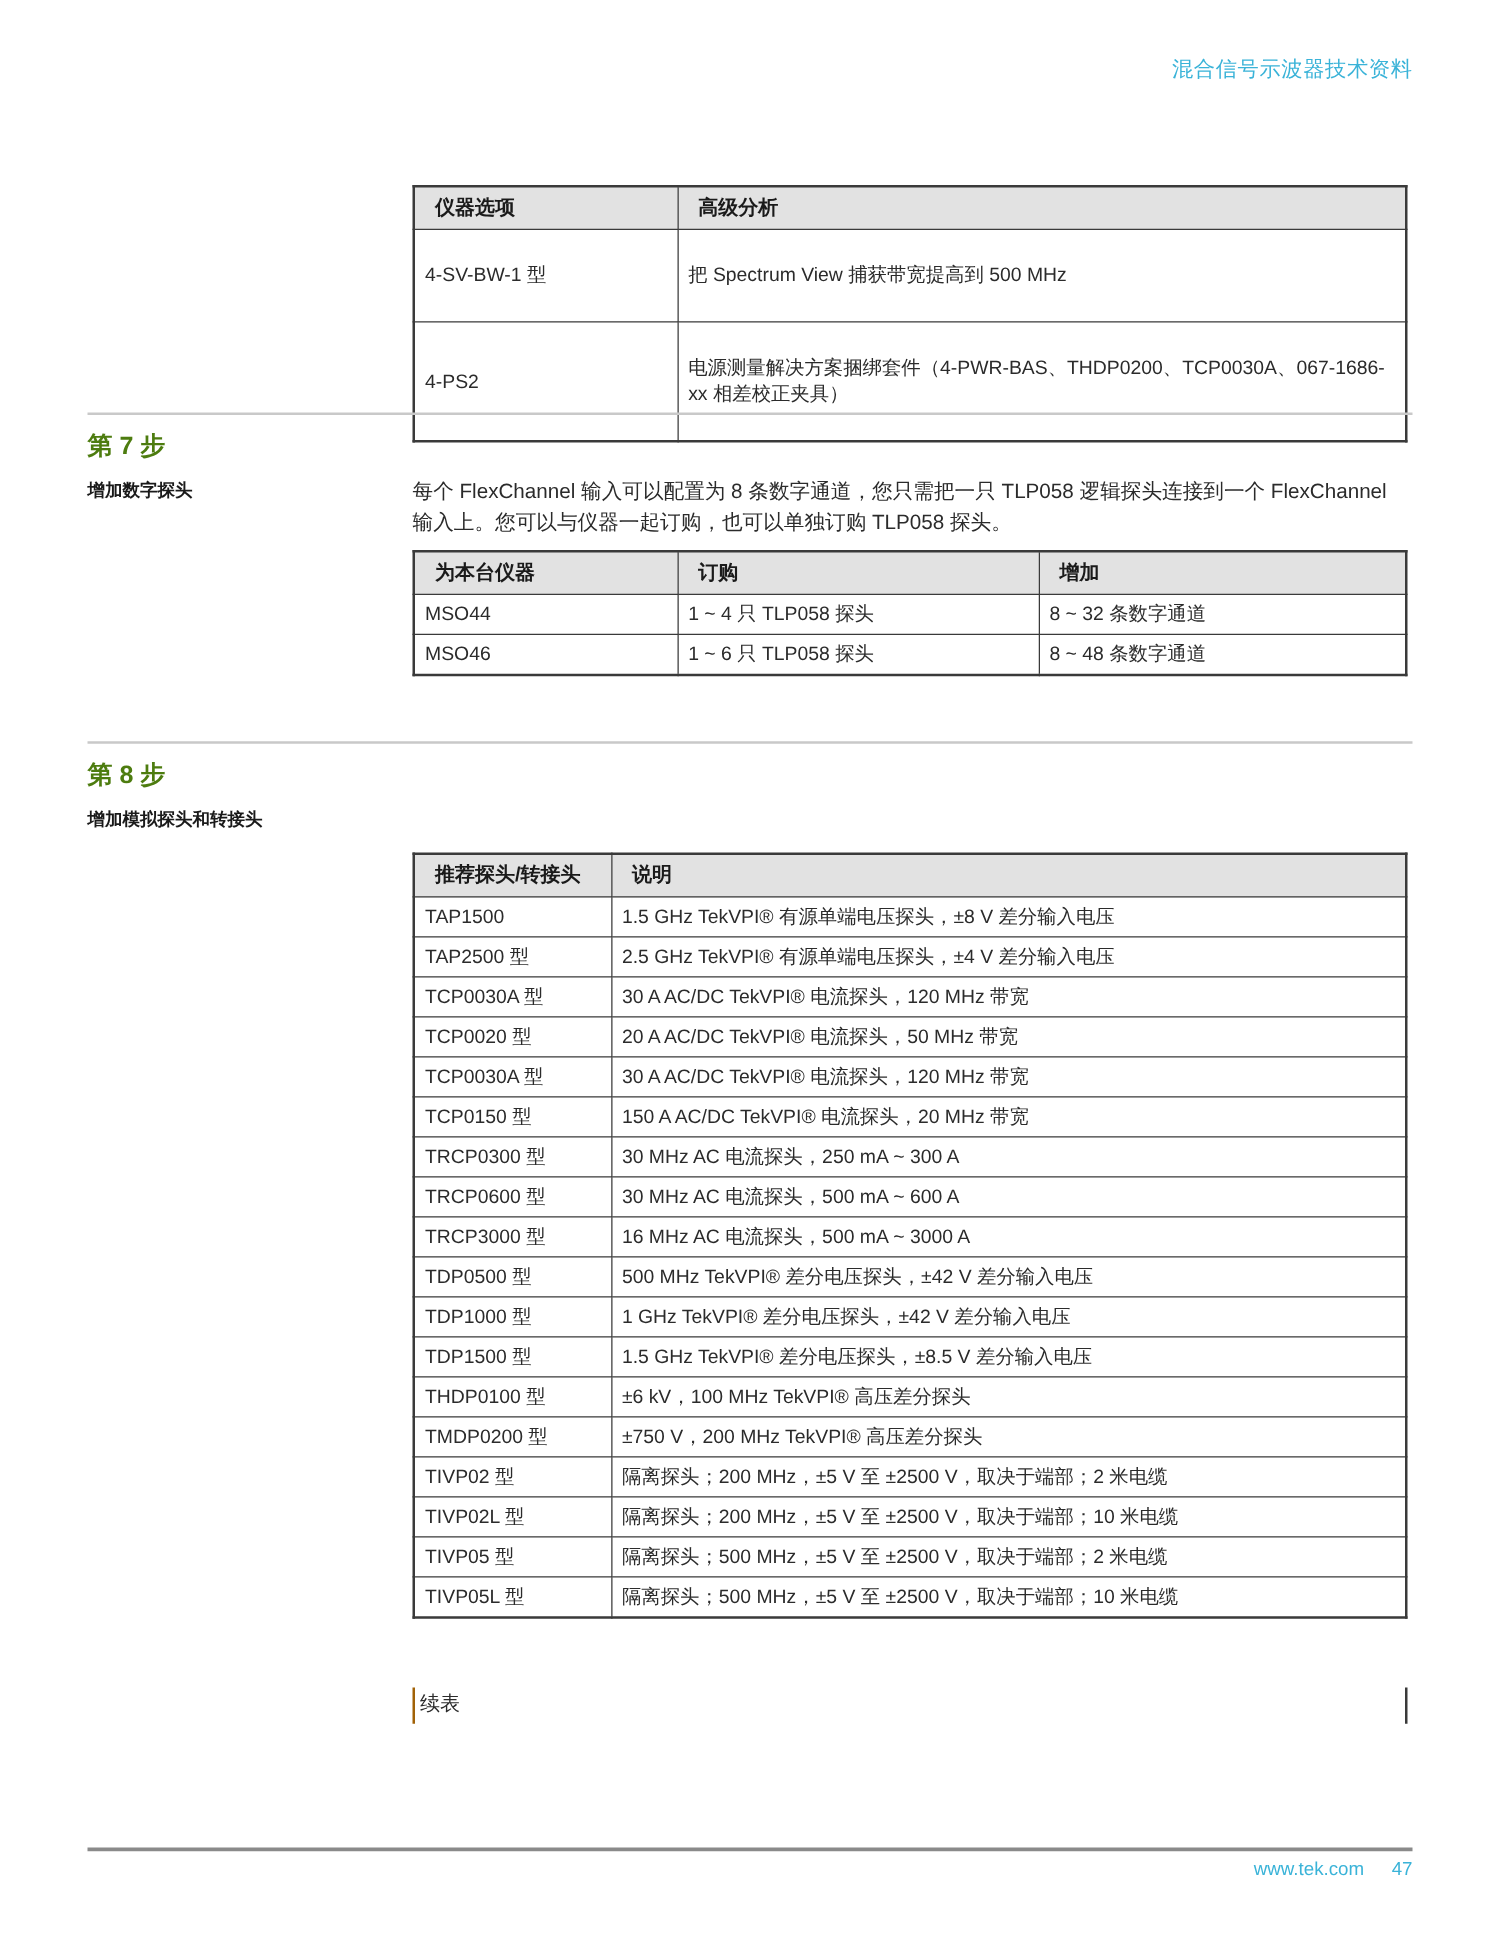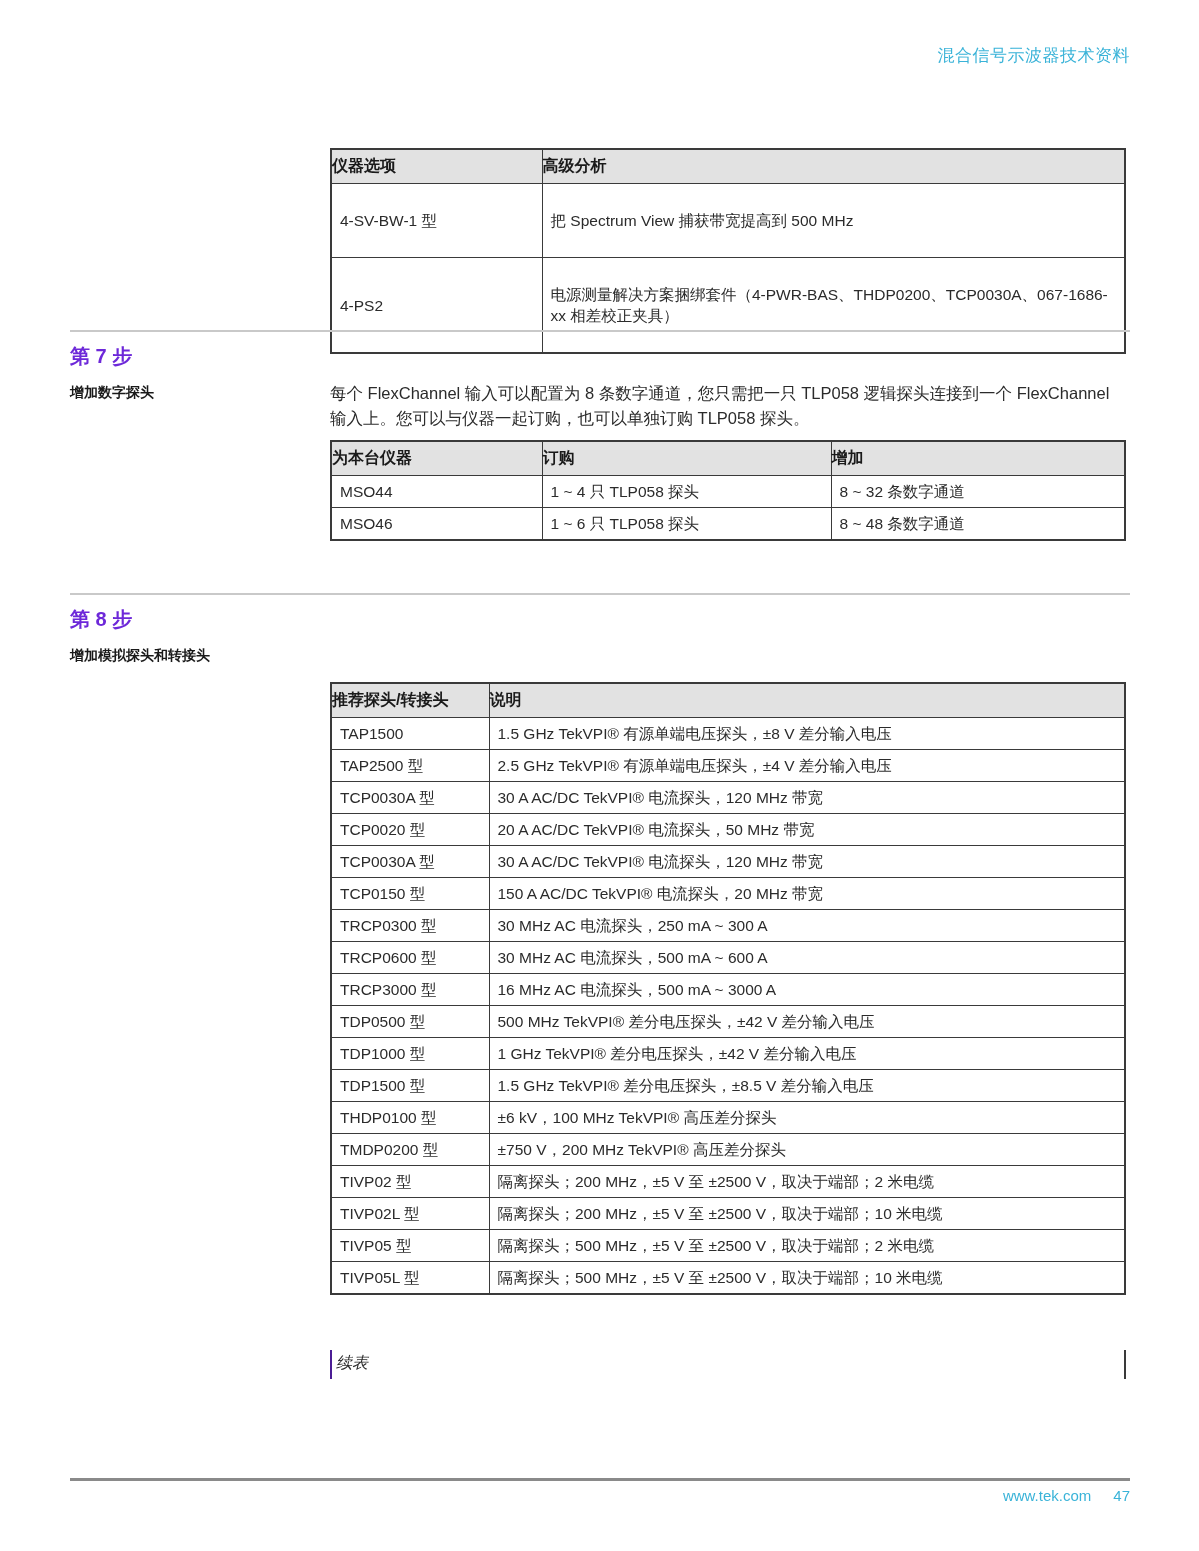--- a/index.html
+++ b/index.html
@@ -14,42 +14,42 @@
   .header-title {
     position:absolute; top:44px; right:69px;
     font-size:17px; color:#3ab3d8; font-weight:400; letter-spacing:.5px;
   }
 
   .rule {
     position:absolute; left:70px; width:1060px; height:2px; background:#c9c9c9;
   }
   .rule-footer { position:absolute; left:70px; width:1060px; height:3px; background:#8a8a8a; }
 
-  .step-title { position:absolute; left:70px; font-size:20px; font-weight:bold; color:#6d28d9; }
+  .step-title { position:absolute; left:70px; font-size:20px; font-weight:bold; color:#4d7c0f; }
   .side-label { position:absolute; left:70px; font-size:14px; font-weight:bold; color:#1a1a1a; }
   .body-text  { position:absolute; left:330px; width:796px; font-size:16.5px; line-height:25px; color:#2b2b2b; }
 
   table {
     position:absolute; left:330px; width:796px;
     border-collapse:collapse; table-layout:fixed;
     border:2px solid #3a3a3a;
     font-size:15.5px; color:#2b2b2b;
   }
   th, td { border:1px solid #3a3a3a; text-align:left; vertical-align:middle; font-weight:normal; }
-  thead th { background:#e2e2e2; font-weight:bold; padding:6px 0; font-size:16px; color:#1a1a1a; }
+  thead th { background:#e2e2e2; font-weight:bold; padding:6px 16px; font-size:16px; color:#1a1a1a; }
   td { padding:5px 8px; line-height:21px; }
   .t1 td { padding:26px 8px; }
   .t1 { top:148px; }
   .t2 { top:440px; }
   .t3 { top:682px; }
 
   .contd {
     position:absolute; left:330px; top:1350px; width:796px; height:29px;
-    border-left:2px solid #4c1d95; border-right:2px solid #3a3a3a;
-    font-size:16px; color:#2b2b2b; padding:3px 0 0 4px;font-style:italic;
+    border-left:2px solid #a16207; border-right:2px solid #3a3a3a;
+    font-size:16px; color:#2b2b2b; padding:3px 0 0 4px;
   }
 
   .footer {
     position:absolute; top:1487px; right:69px;
     font-size:15px; color:#3ab3d8;
   }
   .footer a { color:#3ab3d8; text-decoration:none; }
   .footer .pageno { margin-left:22px; color:#3ab3d8; }
 </style>
 </head>

